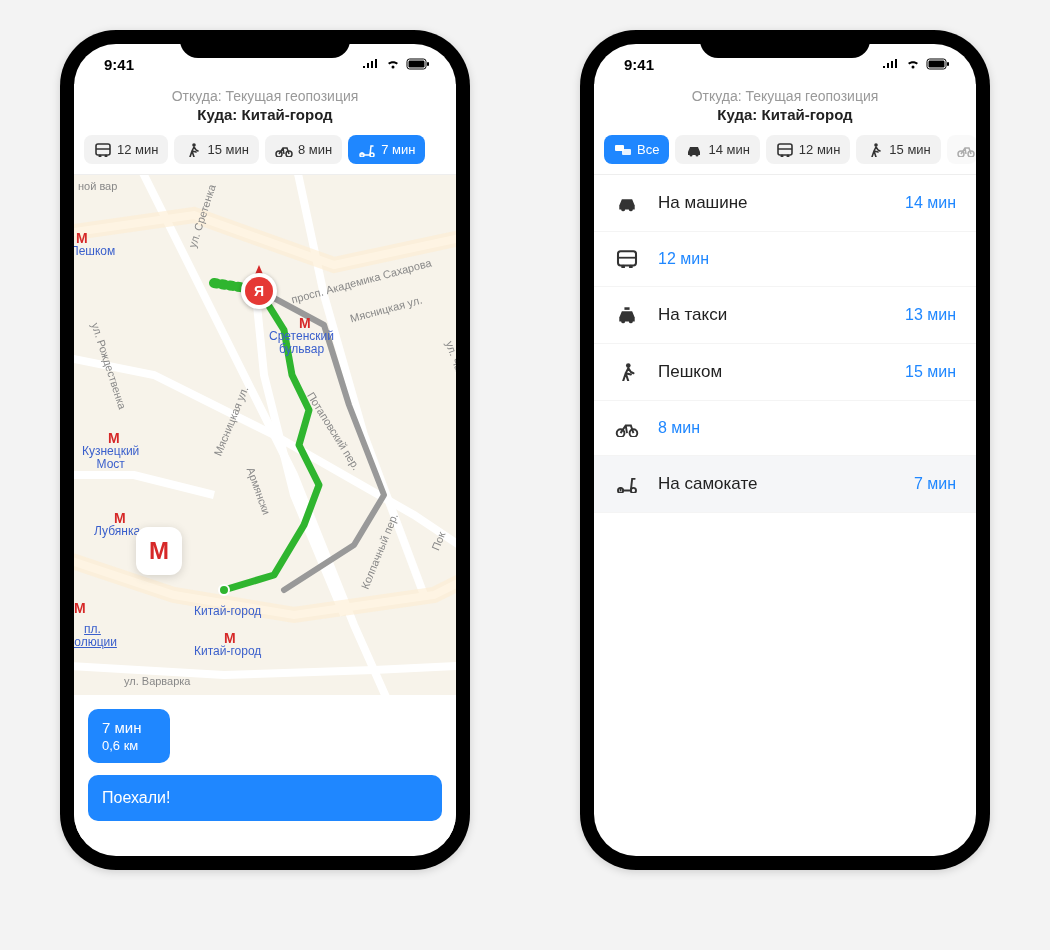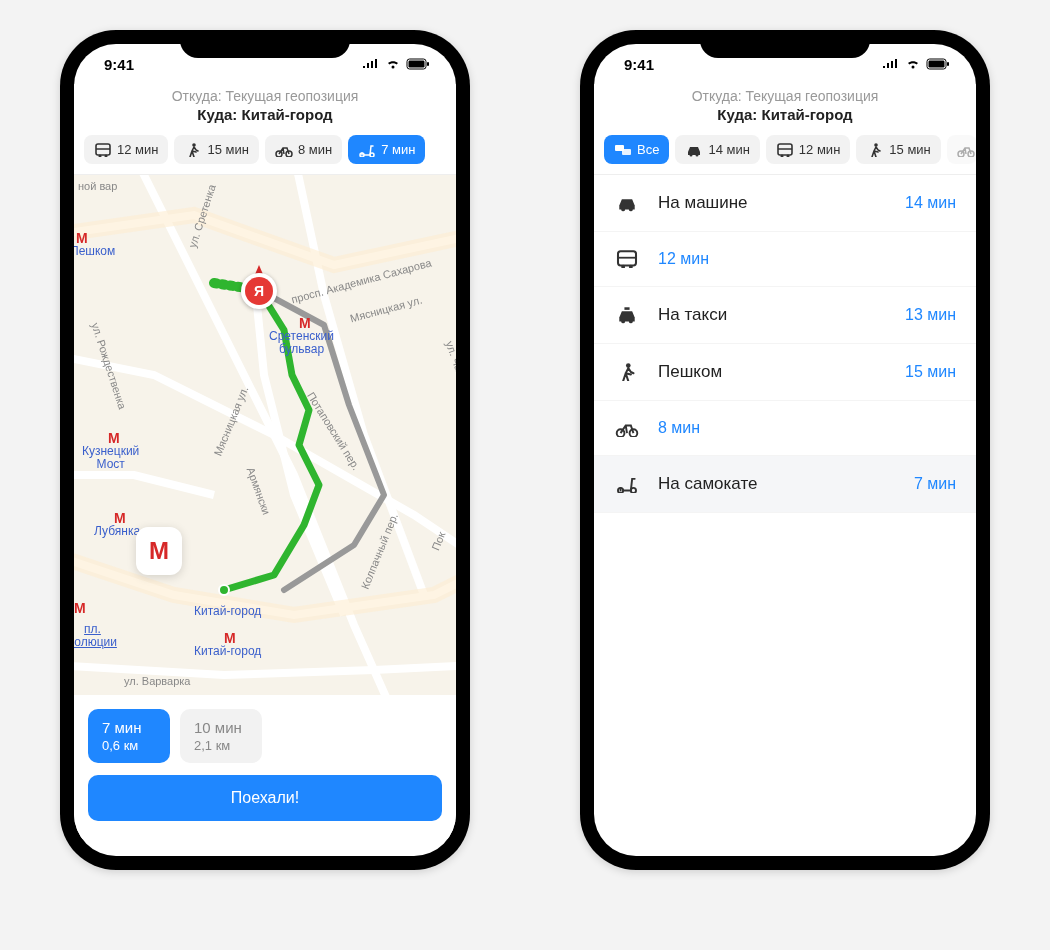--- a/index.html
+++ b/index.html
@@ -107,21 +107,21 @@
   }
   .route-opts { display:flex; gap:10px; }
   .route-opt {
     padding:10px 14px; border-radius:10px; background:#f2f2f2; font-size:15px;
     display:flex; flex-direction:column; gap:2px; color:#888; min-width:82px;
   }
   .route-opt.active { background:#1f87ff; color:#fff; }
   .route-opt .rt-time { font-weight:500; }
   .route-opt .rt-dist { font-size:13px; }
   .go-btn {
-    background:#1f87ff; color:#fff; text-align:center; padding:14px; border-radius:10px;
+    background:#1f87ff; color:#fff; text-align:left; padding:14px; border-radius:10px;
     font-size:16px; font-weight:500;
   }
   
   .mode-list { background:#fff; }
   .mode-row {
     display:flex; align-items:center; padding:18px 20px; gap:18px;
     border-bottom:1px solid #f4f4f4;
   }
   .mode-row.selected { background:#f5f6f8; }
   .mode-row .micon { width:26px; display:flex; justify-content:center; color:#333; }
@@ -304,24 +304,20 @@
         <span>М</span>
       </div>
     </div>
 
     <div class="bottom-panel">
       <div class="route-opts">
         <div class="route-opt active">
           <span class="rt-time">7 мин</span>
           <span class="rt-dist">0,6 км</span>
         </div>
-        <div class="route-opt">
-          <span class="rt-time">10 мин</span>
-          <span class="rt-dist">2,1 км</span>
-        </div>
       </div>
       <div class="go-btn">
         <span>Поехали!</span>
       </div>
     </div>
   </div>
 </div>
 
 <div class="phone-frame">
   <div class="notch"></div>

